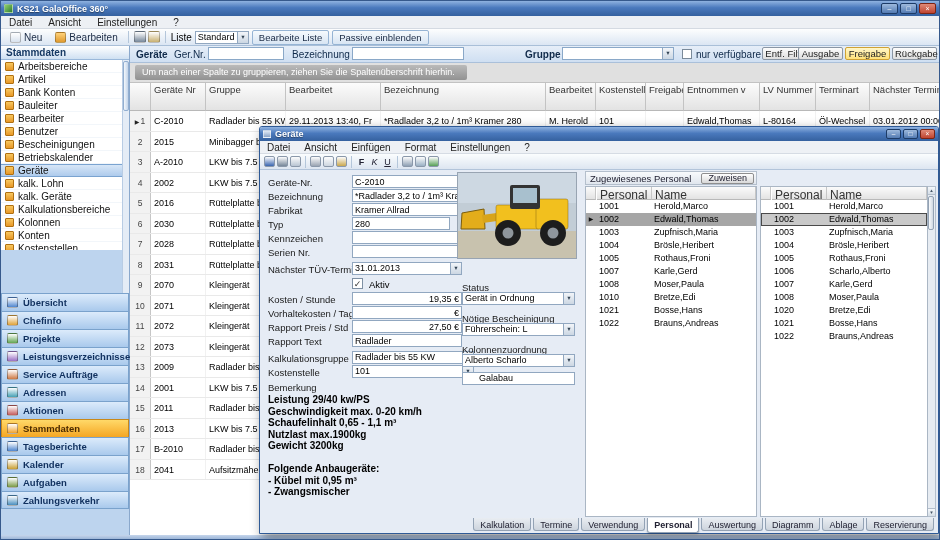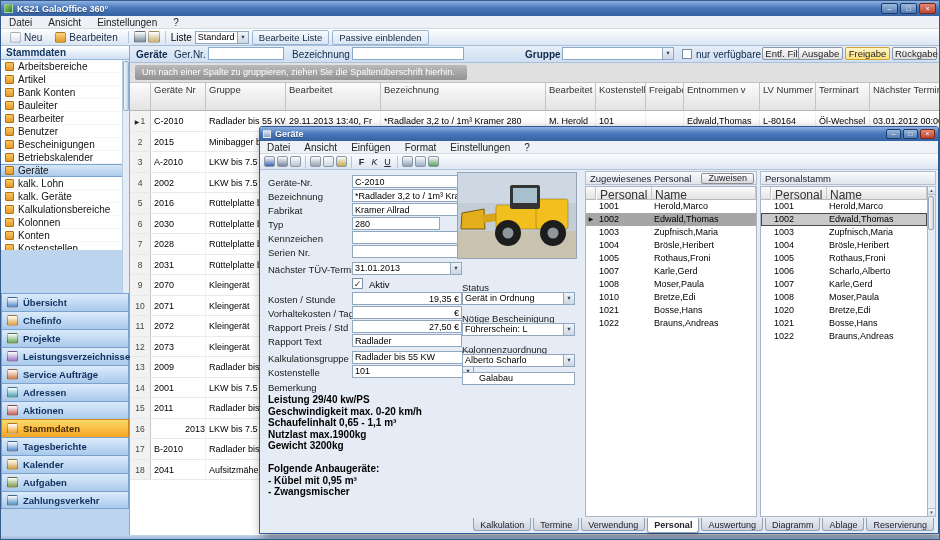--- a/index.html
+++ b/index.html
@@ -540,21 +540,21 @@
         <div class="gc" style="width: 50px;"></div>
         <div class="gc" style="width: 50px;"></div>
         <div class="gc" style="width: 38px;"></div>
         <div class="gc" style="width: 76px;"></div>
         <div class="gc" style="width: 56px;"></div>
         <div class="gc" style="width: 54px;"></div>
         <div class="gc" style="width: 70px;"></div>
       </div>
       <div class="grow">
         <div class="gc num" style="width: 21px;">16</div>
-        <div class="gc" style="width: 55px; text-align: right;">2013</div>
+        <div class="gc" style="width: 55px;">2013</div>
         <div class="gc" style="width: 80px;">LKW bis 7.5 to</div>
         <div class="gc" style="width: 95px;"></div>
         <div class="gc" style="width: 165px;"></div>
         <div class="gc" style="width: 50px;"></div>
         <div class="gc" style="width: 50px;"></div>
         <div class="gc" style="width: 38px;"></div>
         <div class="gc" style="width: 76px;"></div>
         <div class="gc" style="width: 56px;"></div>
         <div class="gc" style="width: 54px;"></div>
         <div class="gc" style="width: 70px;"></div>
@@ -634,21 +634,21 @@
       <div class="frow" style="top: 62px;">
         <div class="flab">Bezeichnung</div>
         <input class="finput" value="*Radlader 3,2 to / 1m³ Kramer 280" style="width: 110px;">
       </div>
       <div class="frow" style="top: 76px;">
         <div class="flab">Fabrikat</div>
         <input class="finput" value="Kramer Allrad" style="width: 110px;">
       </div>
       <div class="frow" style="top: 90px;">
         <div class="flab">Typ</div>
-        <input class="finput" value="280" style="width: 88px;">
+        <input class="finput" value="280" style="width: 98px;">
       </div>
       <div class="frow" style="top: 104px;">
         <div class="flab">Kennzeichen</div>
         <input class="finput" value="" style="width: 110px;">
       </div>
       <div class="frow" style="top: 118px;">
         <div class="flab">Serien Nr.</div>
         <input class="finput" value="" style="width: 110px;">
       </div>
       <div class="frow" style="top: 135px;">
@@ -797,23 +797,20 @@
           <span class="pna">Bosse,Hans</span>
         </div>
         <div class="prow">
           <span class="pm"></span>
           <span class="pn">1022</span>
           <span class="pna">Brauns,Andreas</span>
         </div>
       </div>
   </div>
 
-  <div class="pph" style="left:500px;top:44px;width:176px">
-    <span>Personalstamm</span>
-  </div>
   <div class="ptable" style="left:500px;top:59px;width:168px;height:331px">
     <div class="pthead">
       <span class="pth mk"></span>
       <span class="pth nr">Personal Nr</span>
       <span class="pth nm">Name</span>
     </div>
     <div>
         <div class="prow">
           <span class="pm"></span>
           <span class="pn">1001</span>

